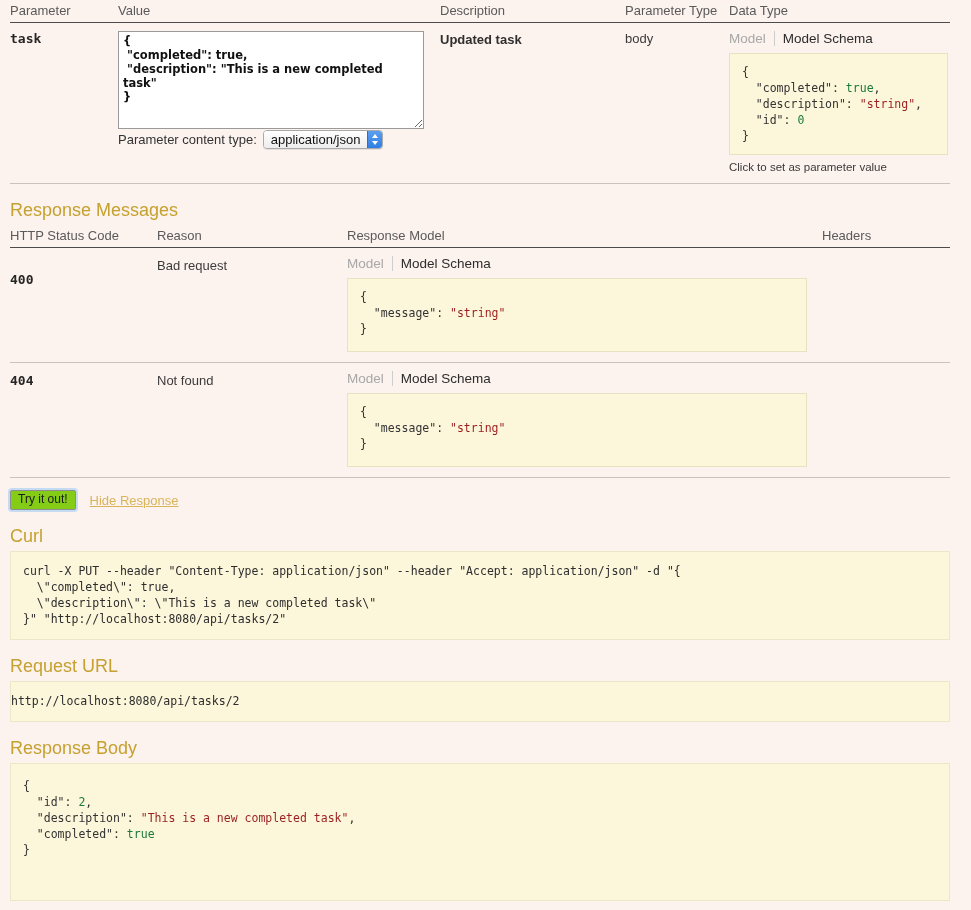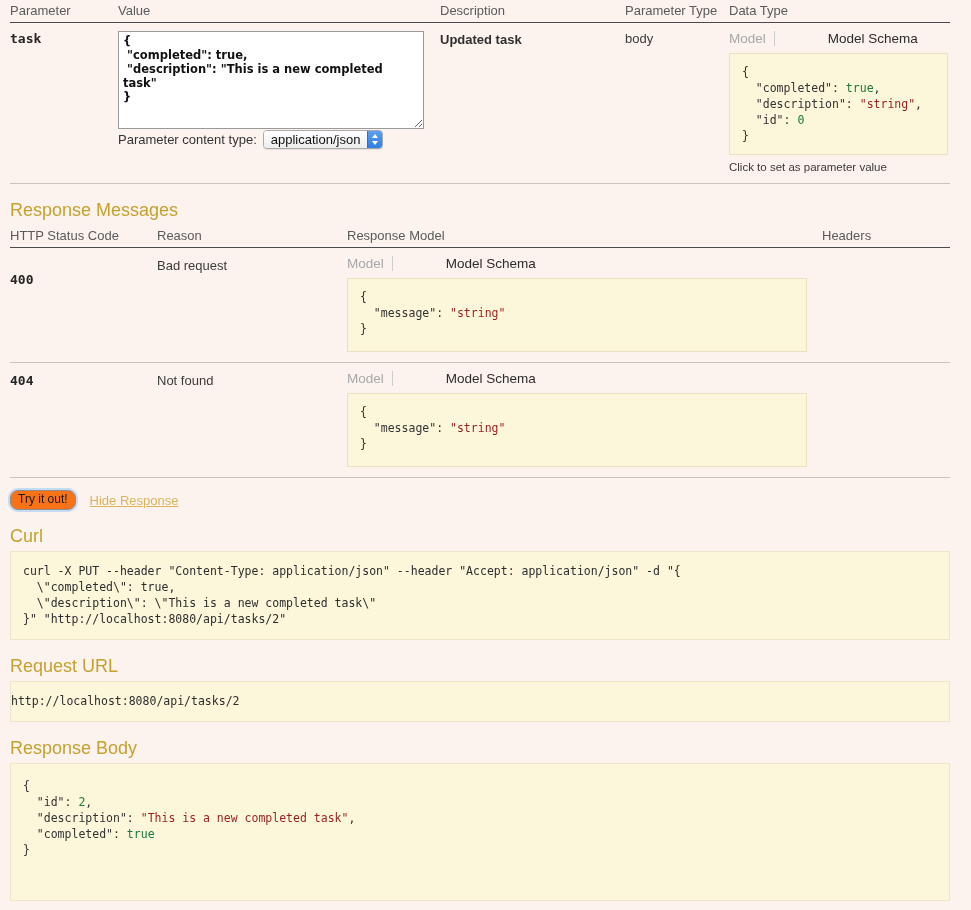--- a/index.html
+++ b/index.html
@@ -146,21 +146,20 @@
     bottom: 3px;
     border-top: 4px solid #fff;
   }
 
   
   .model-tabs {
     display: flex;
     align-items: center;
     font-size: 13.5px;
     margin-bottom: 7px;
-    gap: 45px;
   }
   .model-tabs .tab-inactive {
     color: #a8a8a8;
     padding-right: 8px;
     border-right: 1px solid #cdcdcd;
     cursor: pointer;
   }
   .model-tabs .tab-active {
     color: #2c2c2c;
     padding-left: 8px;
@@ -202,23 +201,23 @@
   .action-row {
     margin: 12px 0 0 10px;
     display: flex;
     align-items: center;
     gap: 14px;
   }
   .try-btn {
     font-family: "Liberation Sans", sans-serif;
     font-size: 12px;
     color: #1b1b1b;
-    background: #f97316;
+    background: #84cc16;
     border: 1px solid #8e8e8e;
-    border-radius: 8px;
+    border-radius: 2px;
     padding: 1px 7px 2px 7px;
     box-shadow: 0 0 0 2px rgba(150,200,245,.55);
     cursor: pointer;
     line-height: 15px;
   }
   .hide-link {
     color: #d9b45a;
     font-size: 13px;
     text-decoration: underline;
     cursor: pointer;

